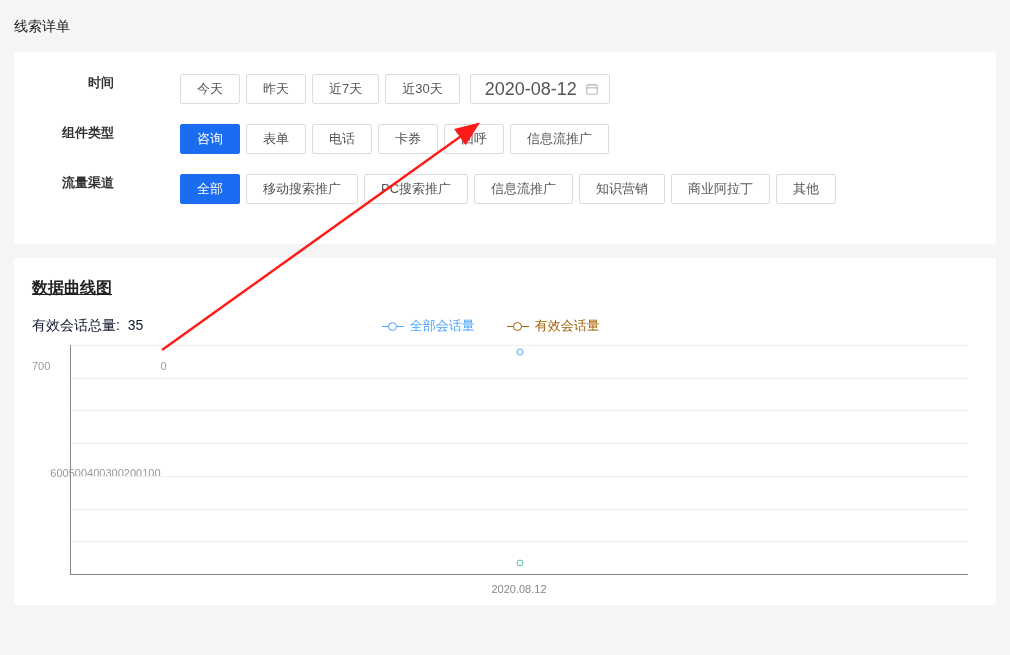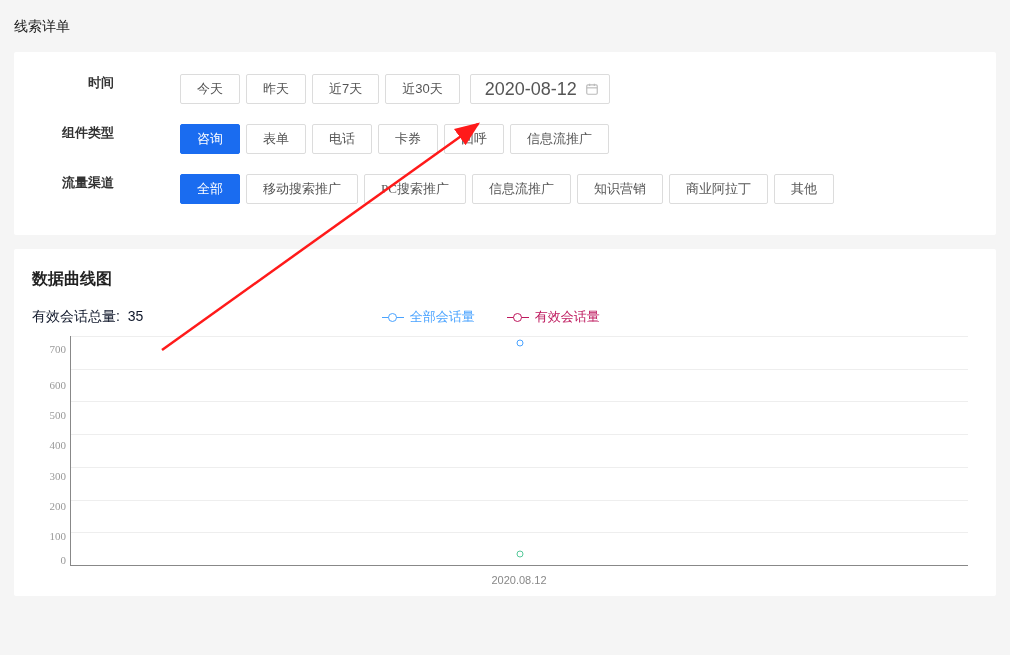--- a/index.html
+++ b/index.html
@@ -25,21 +25,21 @@
     border-radius: 2px;
     padding: 22px 28px 24px 28px;
     margin-bottom: 14px;
     position: relative;
   }
   .filter-row {
     display: flex;
     align-items: flex-start;
     margin-bottom: 20px;
   }
-  .filter-row:last-child { margin-bottom: 7px; font-family: Liberation Serif, serif; }
+  .filter-row:last-child { margin-bottom: 16px; }
   .filter-label {
     width: 72px;
     text-align: right;
     font-size: 13px;
     color: #333;
     font-weight: 600;
     margin-right: 18px;
     flex-shrink: 0;
   }
   .filter-options {
@@ -99,20 +99,21 @@
   .chart-panel {
     background: #fff;
     border-radius: 2px;
     padding: 20px 18px 10px 18px;
   }
   .chart-title {
     font-size: 16px;
     font-weight: 700;
     color: #222;
     margin-bottom: 18px;
+    text-decoration: underline;
   }
   .summary-legend {
     display: flex;
     align-items: center;
     margin-bottom: 10px;
   }
   .summary {
     font-size: 14px;
     color: #0f172a;
   }
@@ -144,38 +145,37 @@
     background: currentColor;
   }
   .legend-marker .circ {
     position: relative;
     width: 9px; height: 9px;
     border: 1.5px solid currentColor;
     border-radius: 50%;
     background: #fff;
   }
   .legend-item.blue { color: #4aa3ff; }
-  .legend-item.green { color: #be185d; }
+  .legend-item.green { color: #a16207; }
 
   .chart-area {
     position: relative;
     height: 250px;
     margin-left: 38px;
     margin-right: 10px;
   }
   .y-axis {
     position: absolute;
     left: -38px;
-    top: 8px;
+    top: 16px;
     bottom: 20px;
     width: 34px;
     display: flex;
-    flex-direction: column;
+    flex-direction: row;
     justify-content: space-between;
-    font-family: Liberation Serif, serif;
   }
   .y-tick {
     font-size: 11px;
     color: #999;
     text-align: right;
     line-height: 1;
     transform: translateY(50%);
   }
   .y-tick:first-child { transform: translateY(0); }
   .y-tick:last-child { transform: translateY(0); }

